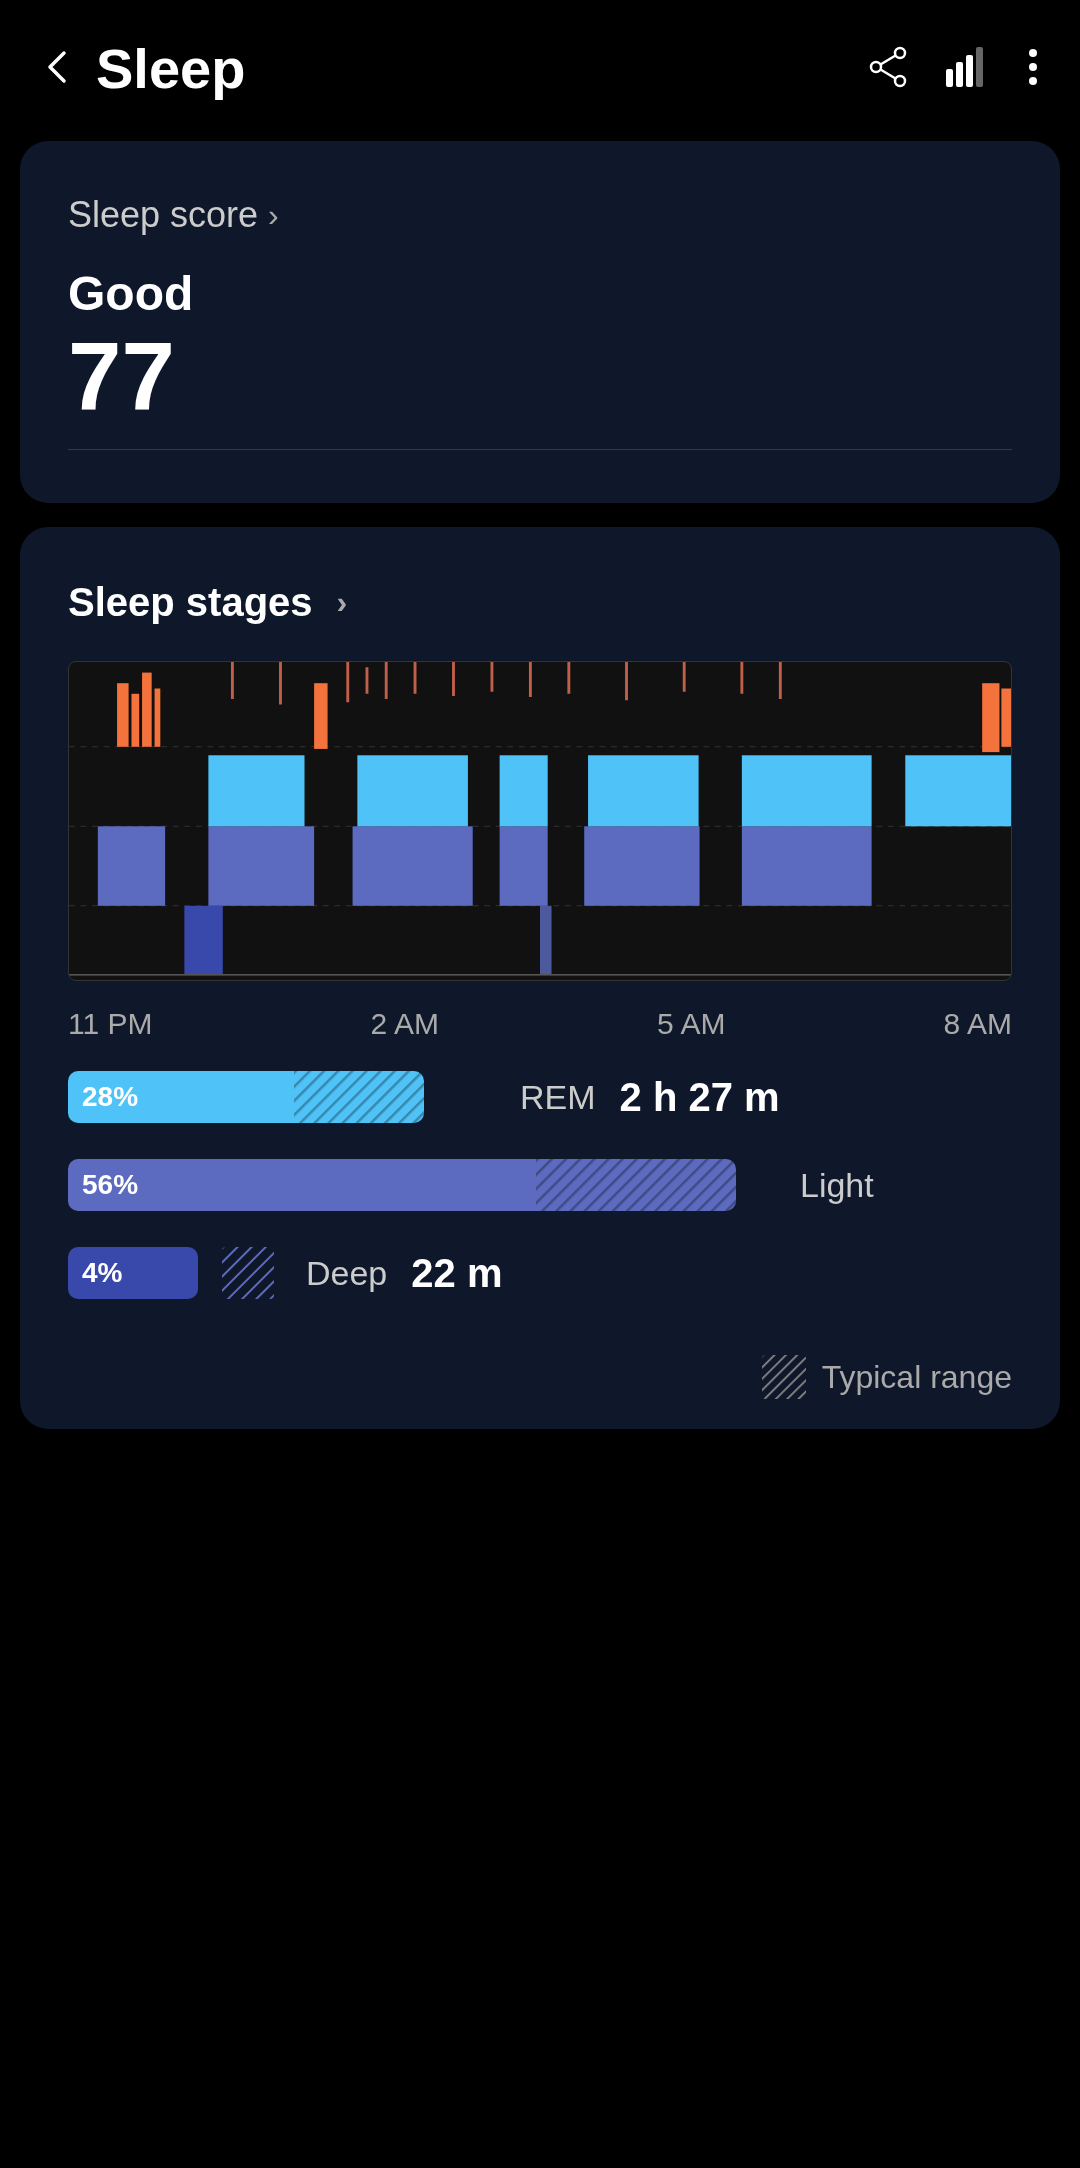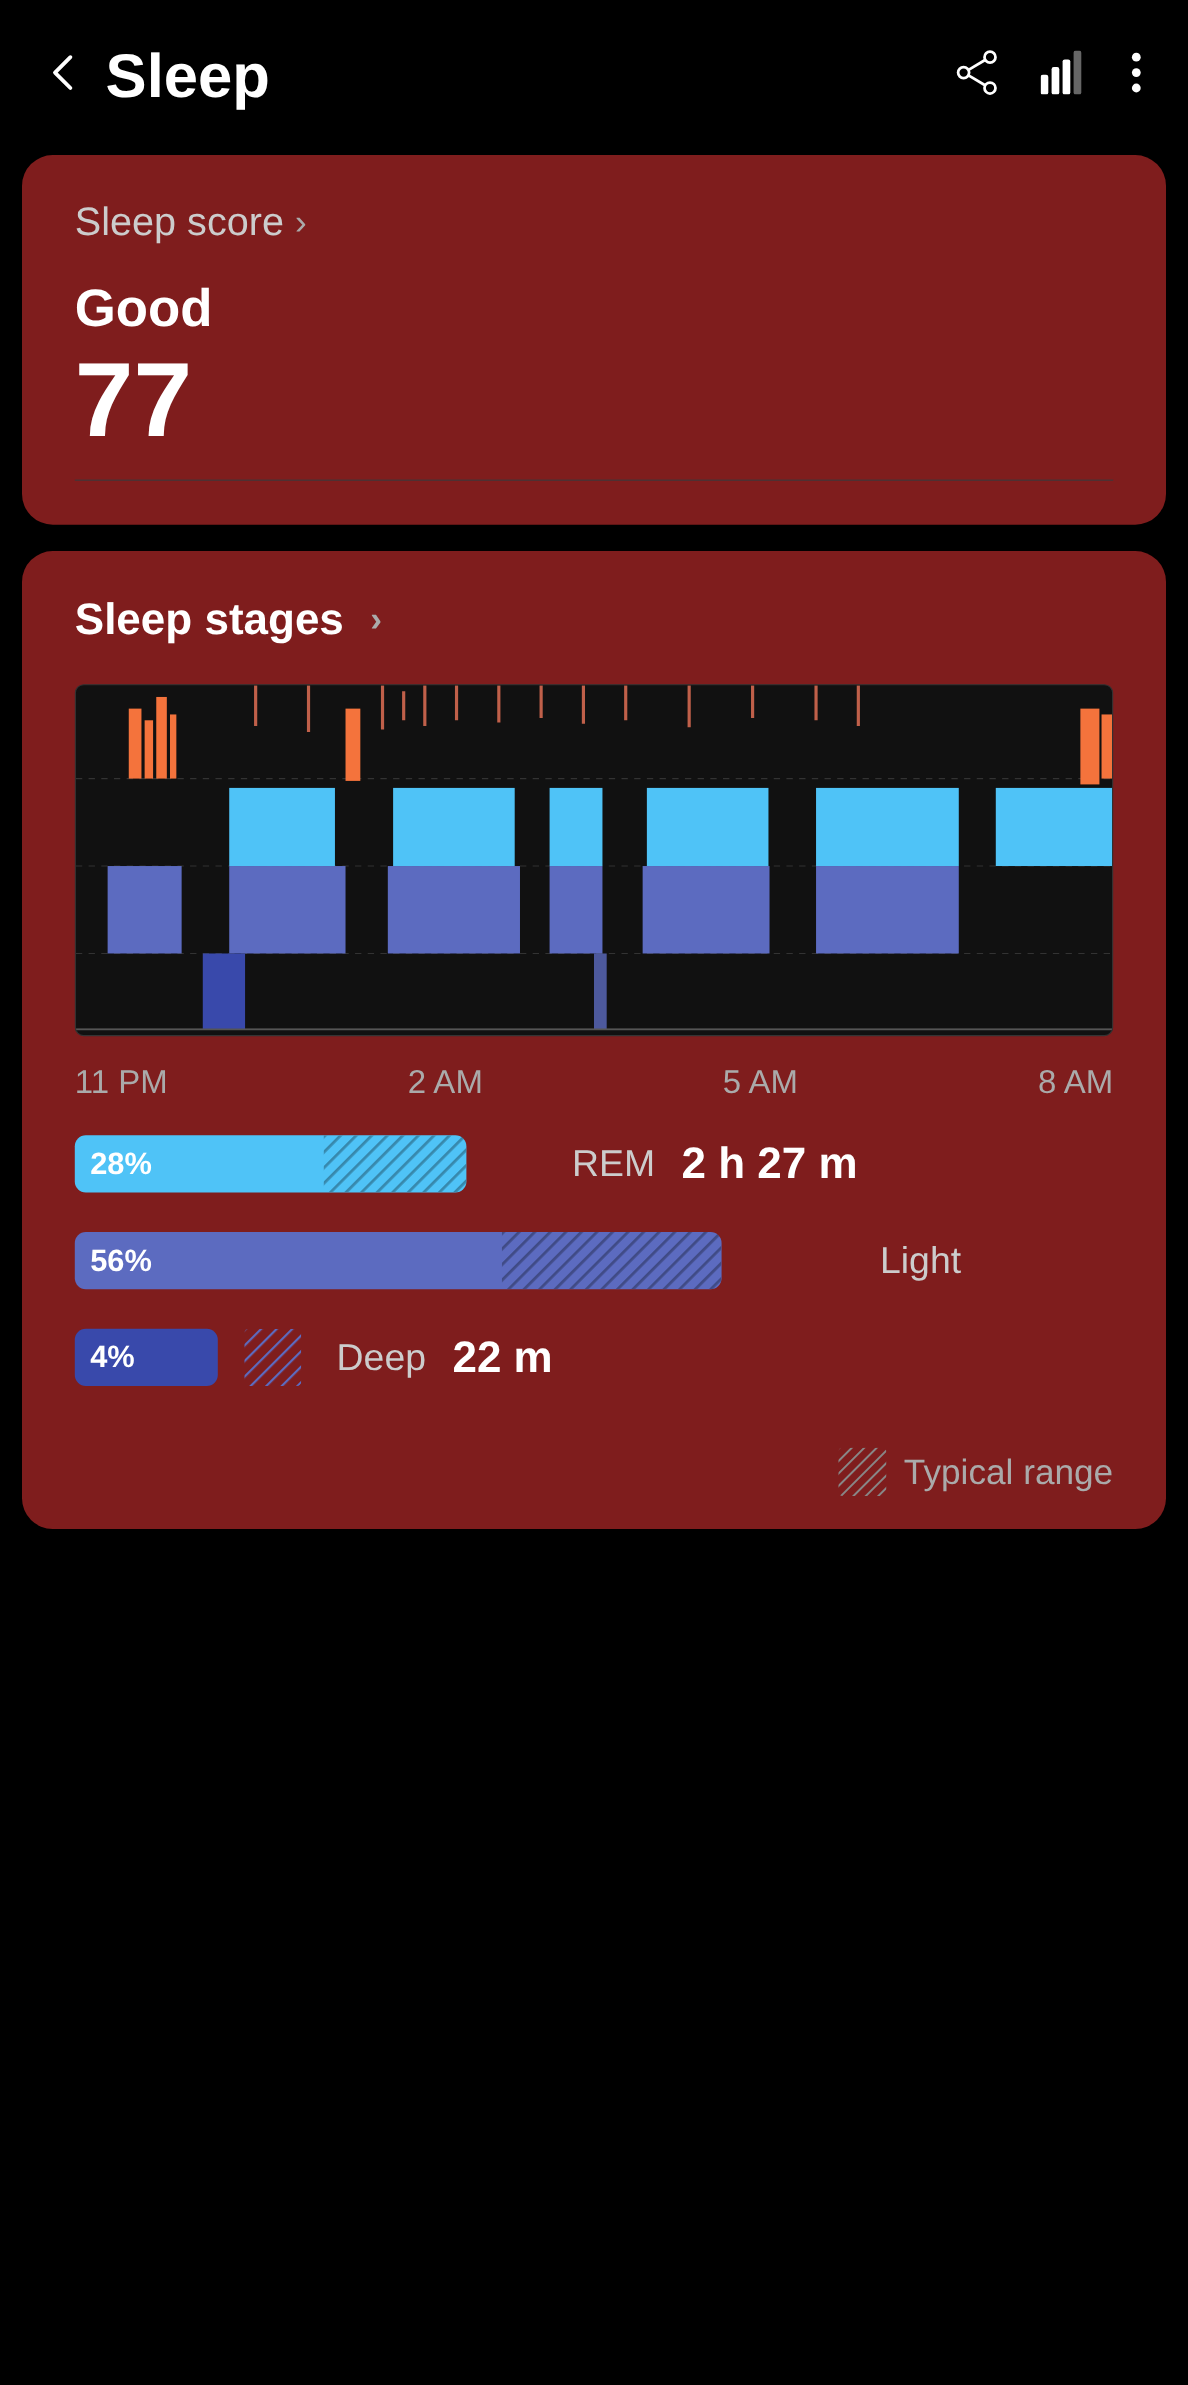--- a/index.html
+++ b/index.html
@@ -35,24 +35,24 @@
       align-items: center;
       gap: 36px;
     }
     .icon-btn {
       cursor: pointer;
       color: #fff;
     }
 
     
     .card {
-      background: #7f1d1d;
+      background: #0f172a;
       border-radius: 28px;
       margin: 20px 20px 0 20px;
-      padding: 40px 48px;
+      padding: 53px 48px;
     }
 
     
     .sleep-score-header {
       display: flex;
       align-items: center;
       gap: 10px;
       font-size: 36px;
       color: #ccc;
       margin-bottom: 30px;
@@ -323,21 +323,21 @@
           </svg>
         </div>
       </div>
     </div>
     <span class="stage-label">REM</span>
     <span class="stage-time">2 h 27 m</span>
   </div>
 
   <div class="stage-row">
     <div class="stage-bar-wrap" style="width: 700px; min-width:700px;">
-      <div class="stage-bar-bg" style="width:588px; background:#5c6bc0; border-radius:10px; height:52px; display:flex; align-items:center; padding-left:14px; position:relative; overflow:hidden;">
+      <div class="stage-bar-bg" style="width:668px; background:#5c6bc0; border-radius:10px; height:52px; display:flex; align-items:center; padding-left:14px; position:relative; overflow:hidden;">
         <span class="stage-pct" style="color:#fff; font-size:28px; font-weight:700;">56%</span>
         <div style="position:absolute; right:0; top:0; width:200px; height:52px; overflow:hidden;">
           <svg width="200" height="52" style="display:block;">
             <defs>
               <pattern id="hp" patternUnits="userSpaceOnUse" width="10" height="10" patternTransform="rotate(45)">
                 <line x1="0" y1="0" x2="0" y2="10" stroke="rgba(0,0,0,0.3)" stroke-width="5"></line>
               </pattern>
             </defs>
             <rect width="200" height="52" fill="url(#hp)"></rect>
           </svg>

